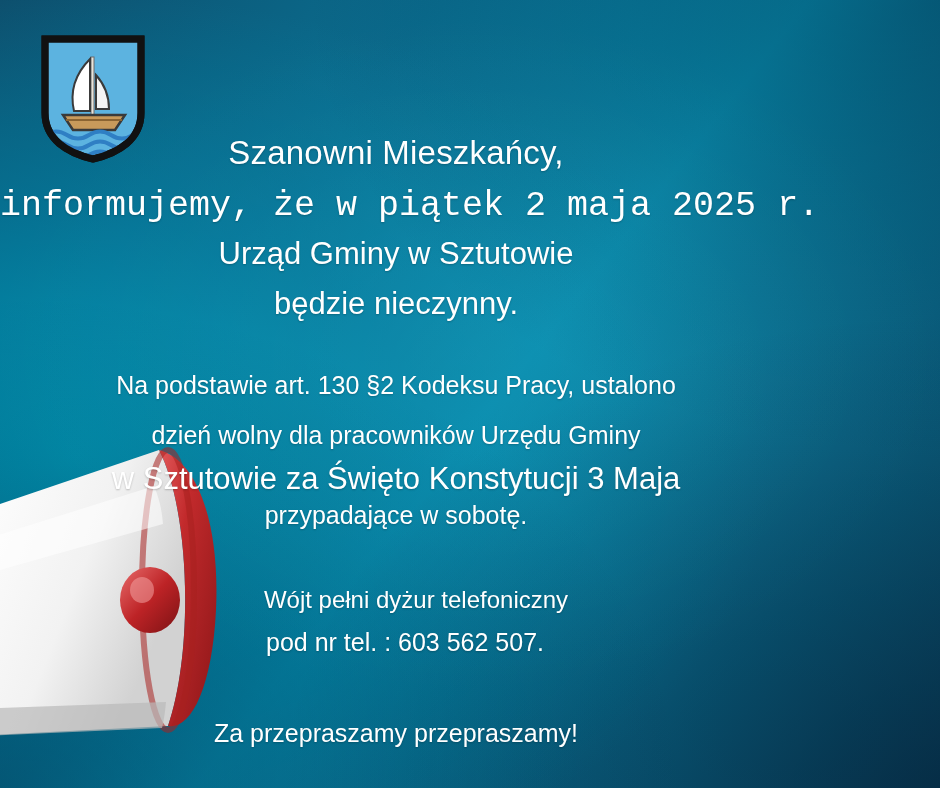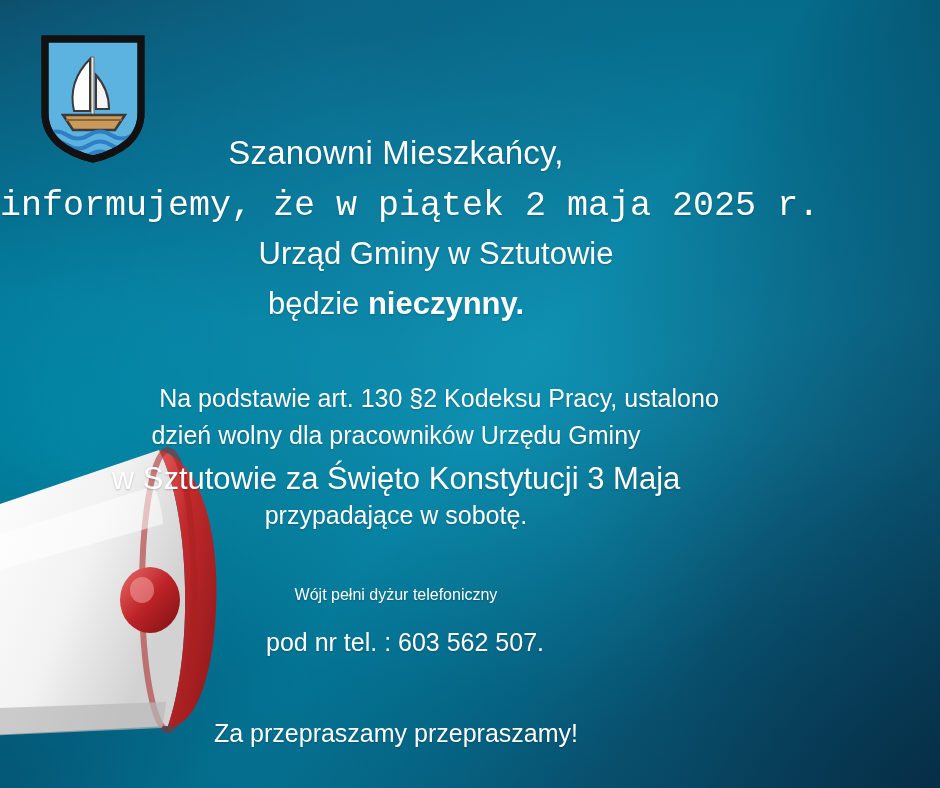--- a/index.html
+++ b/index.html
@@ -69,30 +69,30 @@
   .line {
     position: absolute;
     width: 100%;
     left: 0;
     white-space: pre;
     text-shadow: 0 1px 2px rgba(0,0,0,0.22);
     font-weight: 400;
   }
   .head-1 { top: 134px;  font-size: 33px; letter-spacing: 0.2px; }
   .head-2 { top: 186px;  font-size: 35px; font-family: Liberation Mono, monospace; }
-  .head-3 { top: 236px;  font-size: 31px; margin-left: 40px; }
+  .head-3 { top: 236px;  font-size: 31px; }
   .head-4 { top: 286px;  font-size: 31px; }
-  .head-4 b { font-weight: 700; }
+  .head-4 b { font-weight: 400; }
 
-  .body-1 { top: 384px; font-size: 25px; padding-left: 43px; }
+  .body-1 { top: 371px; font-size: 25px; }
   .body-2 { top: 421px; font-size: 25px; }
   .body-3 { top: 461px; font-size: 31px; }
   .body-4 { top: 501px; font-size: 25px; }
 
-  .duty-1 { top: 586px; font-size: 16px; }
+  .duty-1 { top: 586px; font-size: 24px; margin-left: 20px; }
   .duty-2 { top: 628px; font-size: 25px; margin-left: 9px; }
 
   .apology { top: 719px; font-size: 25px; }
 </style>
 </head>
 <body>
 
 <div id="poster">
 
   <div id="coat-of-arms">

